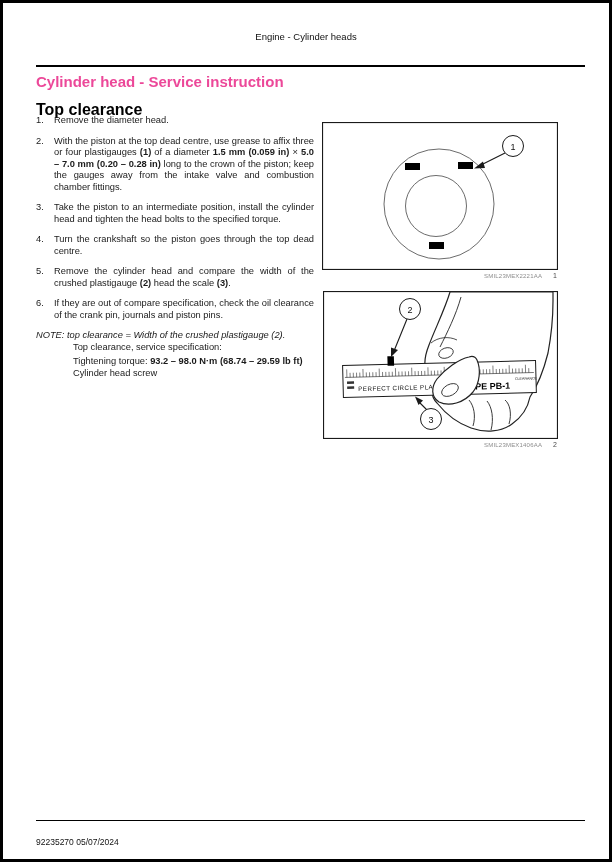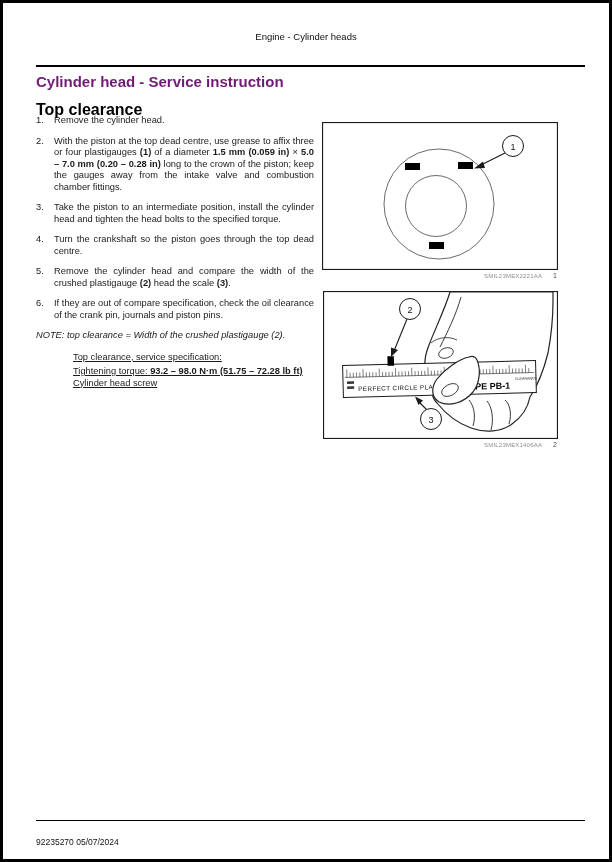--- a/index.html
+++ b/index.html
@@ -11,33 +11,33 @@
   .seg-b{font-weight:bold;}
   .seg-i{font-style:italic;}
   .running-header{
     position:absolute;top:28px;left:0;right:0;text-align:center;
     font-size:9.5px;color:#111;
   }
   .title-wrap{
     position:absolute;top:62px;left:33px;right:24px;
     border-top:2px solid #000;padding-top:6px;
   }
-  .page-title{font-size:15px;font-weight:bold;color:#701a75;}
+  .page-title{font-size:15px;font-weight:bold;color:#ec4899;}
   .section-heading{
     position:absolute;top:98px;left:33px;font-size:16px;font-weight:bold;color:#000;
   }
   .text-col{
     position:absolute;top:112px;left:33px;width:278px;
     font-size:9.3px;line-height:11.5px;color:#1a1a1a;
   }
   .step{display:flex;margin-bottom:9px;}
   .step-num{width:18px;flex:none;}
   .step-text{flex:1;text-align:justify;}
   .note-block{text-align:justify;}
-  .spec-block{margin-left:37px;width:241px;margin-top:10px;text-decoration:underline;}
+  .spec-block{margin-left:37px;width:241px;}
   .spec-line{text-align:left;}
   .spec-line.gap{margin-top:3px;}
   .figure{position:absolute;}
   .fig1{left:319px;top:119px;width:236px;}
   .fig2{left:320px;top:288px;width:235px;}
   .fig-caption{
     display:flex;justify-content:flex-end;align-items:baseline;
     gap:11px;margin-top:2px;padding-right:1px;
   }
   .fig-code{font-size:6px;color:#8c8c8c;letter-spacing:0.2px;}
@@ -59,21 +59,21 @@
 
   <div class="title-wrap">
     <div class="page-title">Cylinder head - Service instruction</div>
   </div>
 
   <div class="section-heading">Top clearance</div>
 
   <div class="text-col">
     <div class="step">
       <span class="step-num">1.</span>
-      <span class="step-text"><span>Remove the cylinder head.</span></span>
+      <span class="step-text"><span>Remove the diameter head.</span></span>
     </div>
     <div class="step">
       <span class="step-num">2.</span>
       <span class="step-text"><span>With the piston at the top dead centre, use grease to affix three or four plastigauges </span><span class="seg-b">(1)</span><span> of a diameter </span><span class="seg-b">1.5 mm (0.059 in)</span><span> × </span><span class="seg-b">5.0 – 7.0 mm (0.20 – 0.28 in)</span><span> long to the crown of the piston; keep the gauges away from the intake valve and combustion chamber fittings.</span></span>
     </div>
     <div class="step">
       <span class="step-num">3.</span>
       <span class="step-text"><span>Take the piston to an intermediate position, install the cylinder head and tighten the head bolts to the specified torque.</span></span>
     </div>
     <div class="step">
@@ -86,21 +86,21 @@
     </div>
     <div class="step">
       <span class="step-num">6.</span>
       <span class="step-text"><span>If they are out of compare specification, check the oil clearance of the crank pin, journals and piston pins.</span></span>
     </div>
 
     <div class="note-block"><span class="seg-i">NOTE: top clearance = Width of the crushed plastigauge (2).</span></div>
 
     <div class="spec-block">
       <div class="spec-line"><span>Top clearance, service specification:</span></div>
-      <div class="spec-line gap"><span>Tightening torque:  </span><span class="seg-b">93.2 – 98.0 N·m (51.75 – 72.28 lb ft)</span><span> Cylinder head screw</span></div>
+      <div class="spec-line gap"><span>Tightening torque:  </span><span class="seg-b">93.2 – 98.0 N·m (68.74 – 29.59 lb ft)</span><span> Cylinder head screw</span></div>
     </div>
   </div>
 
   <div class="figure fig1">
     <svg width="236" height="148" viewBox="0 0 236 148">
       <rect x="0.5" y="0.5" width="235" height="147" fill="#ffffff" stroke="#1a1a1a" stroke-width="1.2"></rect>
       <circle cx="117" cy="82" r="55" fill="none" stroke="#5a5a5a" stroke-width="0.9"></circle>
       <circle cx="114" cy="84" r="30.5" fill="none" stroke="#5a5a5a" stroke-width="0.9"></circle>
       <rect x="83" y="41" width="15" height="7" fill="#000"></rect>
       <rect x="136" y="40" width="15" height="7" fill="#000"></rect>

